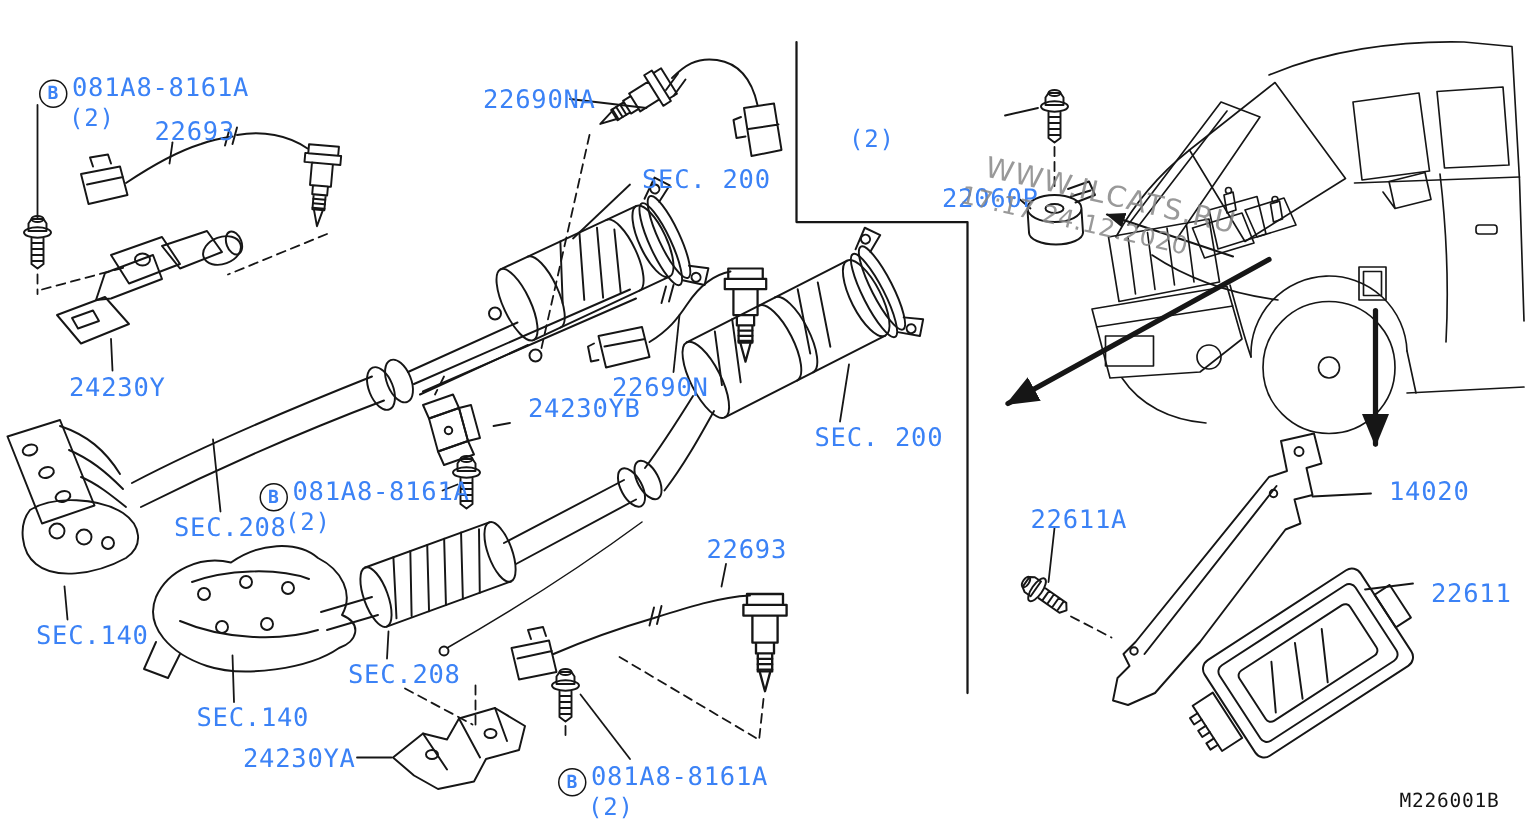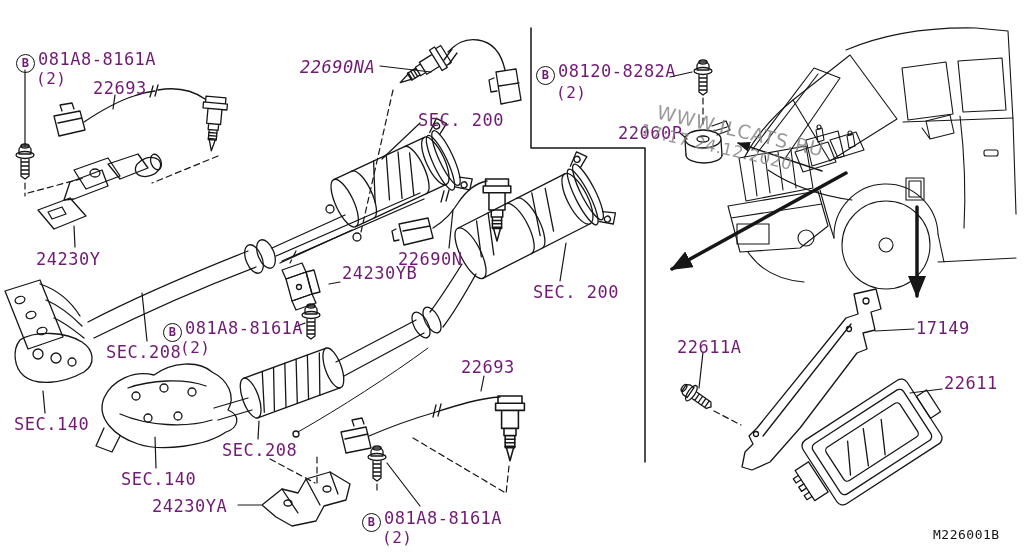--- a/index.html
+++ b/index.html
@@ -1,19 +1,19 @@
 <!DOCTYPE html>
 <html><head>
 <meta charset="utf-8">
 <style>
   html,body{margin:0;padding:0;background:#fff;}
   #stage{position:relative;width:1024px;height:560px;background:#ffffff;overflow:hidden;
          font-family:"DejaVu Sans Mono",monospace;}
   #art{position:absolute;left:0;top:0;}
-  .plabel{position:absolute;font-size:17px;color:#701a75;letter-spacing:.5px;white-space:nowrap;z-index:3;}
+  .plabel{position:absolute;font-size:17px;color:#3b82f6;letter-spacing:.5px;white-space:nowrap;z-index:3;margin-left:10px;}
   .plabel .bcirc{display:inline-block;width:17px;height:17px;border:1.6px solid #141414;border-radius:50%;
          font-size:12px;line-height:17px;text-align:center;margin-right:3px;vertical-align:-2px;font-weight:bold;}
   .plabel.qty{font-size:16px;}
   #idcode{position:absolute;left:933px;top:527px;font-size:13px;color:#141414;letter-spacing:.5px;z-index:3;}
   #watermark{position:absolute;left:648px;top:98px;transform:rotate(13deg);transform-origin:left top;
          color:rgba(135,135,135,.85);font-family:"DejaVu Sans",sans-serif;z-index:4;pointer-events:none;}
   #watermark .w1{font-size:19px;letter-spacing:1px;margin-left:12px;}
   #watermark .w2{font-size:16.5px;letter-spacing:.5px;margin-top:1px;}
 </style>
 </head>
@@ -320,35 +320,34 @@
 <div id="watermark">
   <div class="w1">WWW.ILCATS.RU</div>
   <div class="w2">17:17 24.12.2020</div>
 </div>
 
 <div id="idcode">M226001B</div>
 
 <div class="plabel" style="left: 16px; top: 49px;"><span class="bcirc">B</span><span class="ptext">081A8-8161A</span></div>
     <div class="plabel qty" style="left: 36px; top: 69px;">(2)</div>
     <div class="plabel" style="left: 93px; top: 78px;"><span class="ptext">22693</span></div>
-    <div class="plabel" style="left: 300px; top: 57px; font-style: italic;"><span class="ptext">22690NA</span></div>
+    <div class="plabel" style="left: 312px; top: 57px;"><span class="ptext">22690NA</span></div>
     <div class="plabel" style="left: 418px; top: 110px;"><span class="ptext">SEC. 200</span></div>
-    <div class="plabel" style="left: 536px; top: 61px;"><span class="bcirc">B</span><span class="ptext">08120-8282A</span></div>
     <div class="plabel qty" style="left: 556px; top: 83px;">(2)</div>
     <div class="plabel" style="left: 618px; top: 123px;"><span class="ptext">22060P</span></div>
     <div class="plabel" style="left: 36px; top: 249px;"><span class="ptext">24230Y</span></div>
     <div class="plabel" style="left: 398px; top: 249px;"><span class="ptext">22690N</span></div>
     <div class="plabel" style="left: 342px; top: 263px;"><span class="ptext">24230YB</span></div>
     <div class="plabel" style="left: 533px; top: 282px;"><span class="ptext">SEC. 200</span></div>
     <div class="plabel" style="left: 163px; top: 318px;"><span class="bcirc">B</span><span class="ptext">081A8-8161A</span></div>
     <div class="plabel qty" style="left: 180px; top: 338px;">(2)</div>
     <div class="plabel" style="left: 106px; top: 342px;"><span class="ptext">SEC.208</span></div>
     <div class="plabel" style="left: 14px; top: 414px;"><span class="ptext">SEC.140</span></div>
     <div class="plabel" style="left: 121px; top: 469px;"><span class="ptext">SEC.140</span></div>
     <div class="plabel" style="left: 222px; top: 440px;"><span class="ptext">SEC.208</span></div>
     <div class="plabel" style="left: 152px; top: 496px; text-align: right;"><span class="ptext">24230YA</span></div>
     <div class="plabel" style="left: 461px; top: 357px;"><span class="ptext">22693</span></div>
     <div class="plabel" style="left: 362px; top: 508px;"><span class="bcirc">B</span><span class="ptext">081A8-8161A</span></div>
     <div class="plabel qty" style="left: 382px; top: 528px;">(2)</div>
     <div class="plabel" style="left: 677px; top: 337px; text-align: center;"><span class="ptext">22611A</span></div>
-    <div class="plabel" style="left: 916px; top: 318px;"><span class="ptext">17149</span></div>
-    <div class="plabel" style="left: 944px; top: 373px; text-align: right;"><span class="ptext">22611</span></div>
+    <div class="plabel" style="left: 916px; top: 318px;"><span class="ptext">14020</span></div>
+    <div class="plabel" style="left: 944px; top: 386px; text-align: right;"><span class="ptext">22611</span></div>
   </div>
 
 </body></html>

